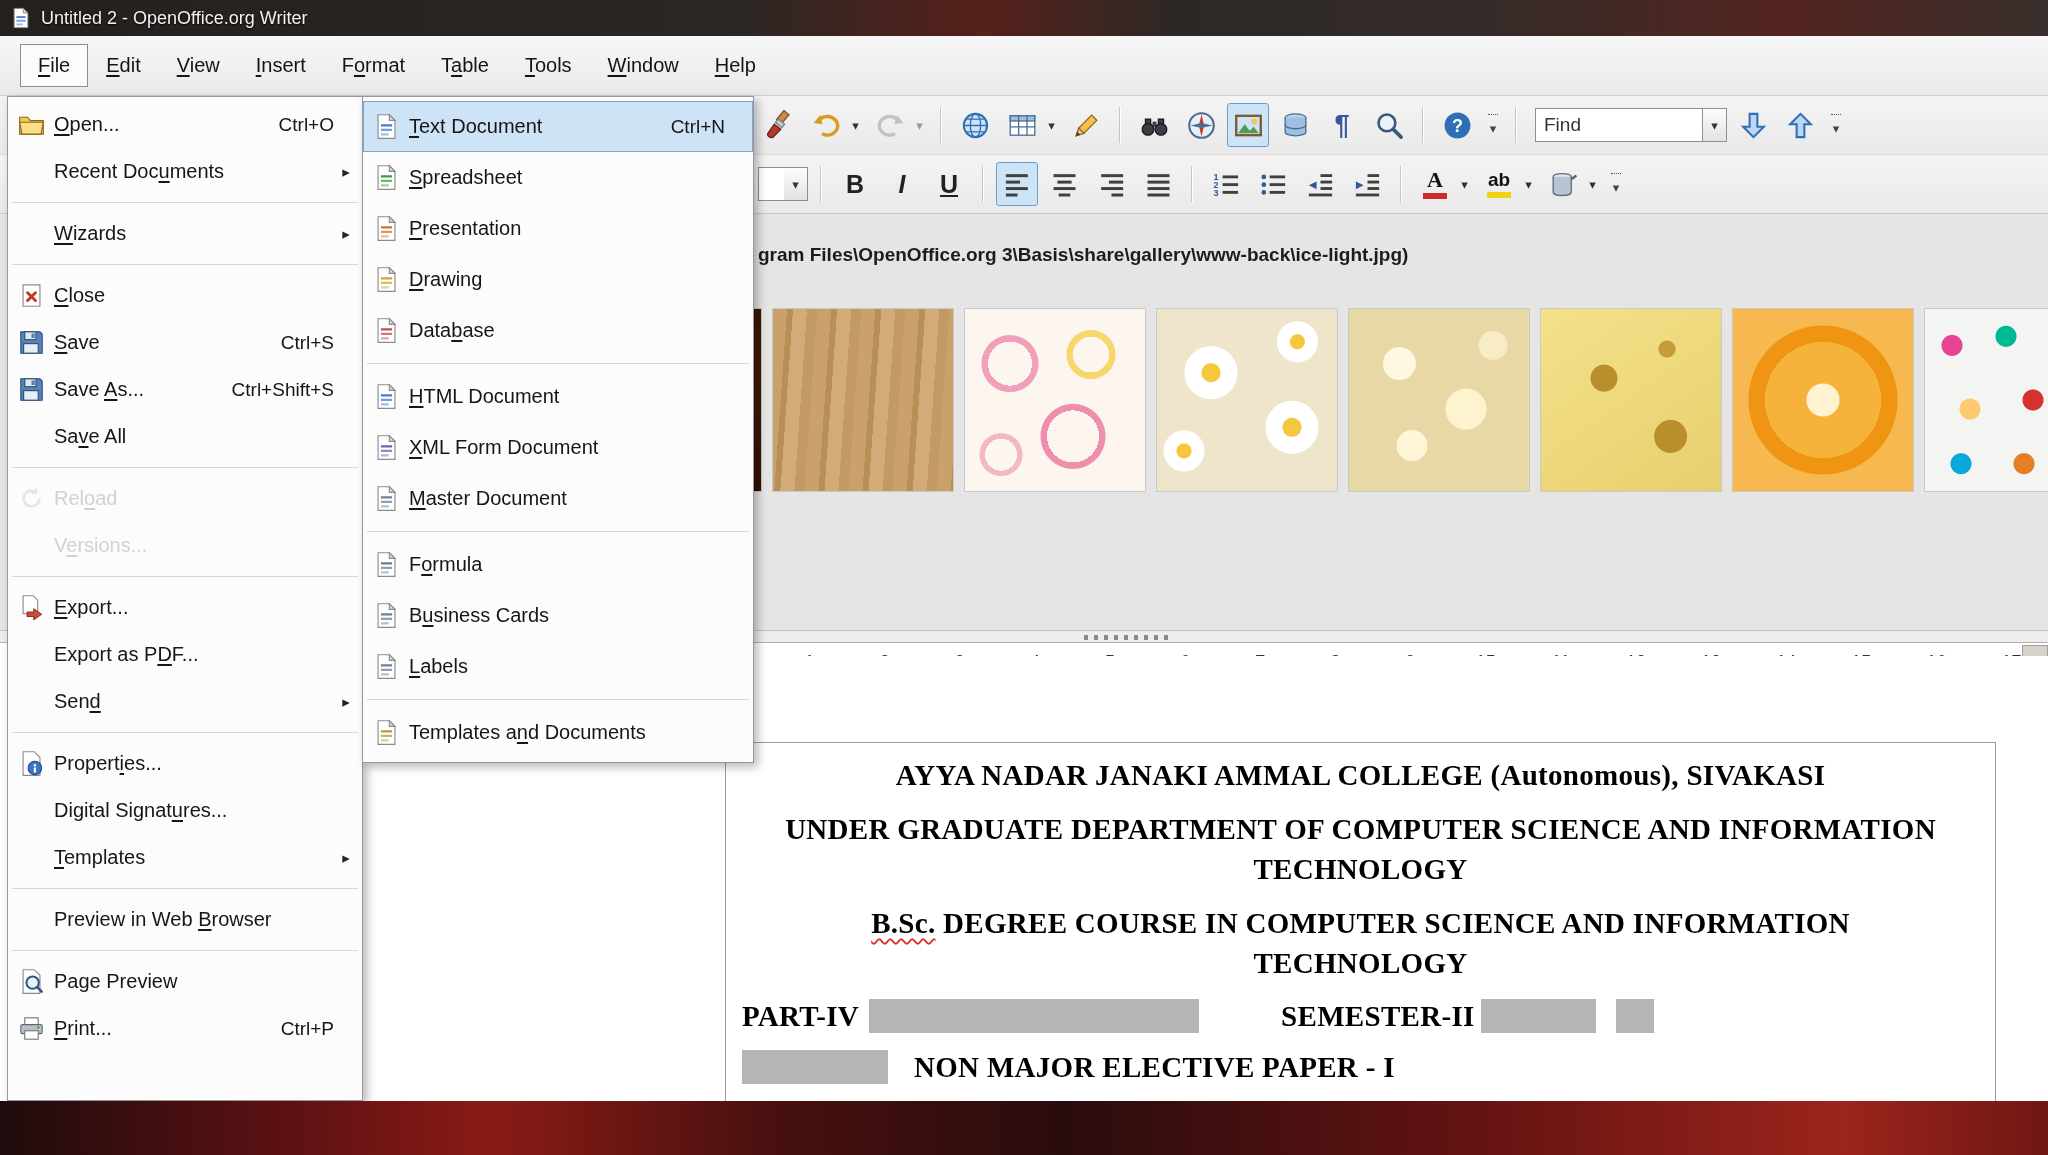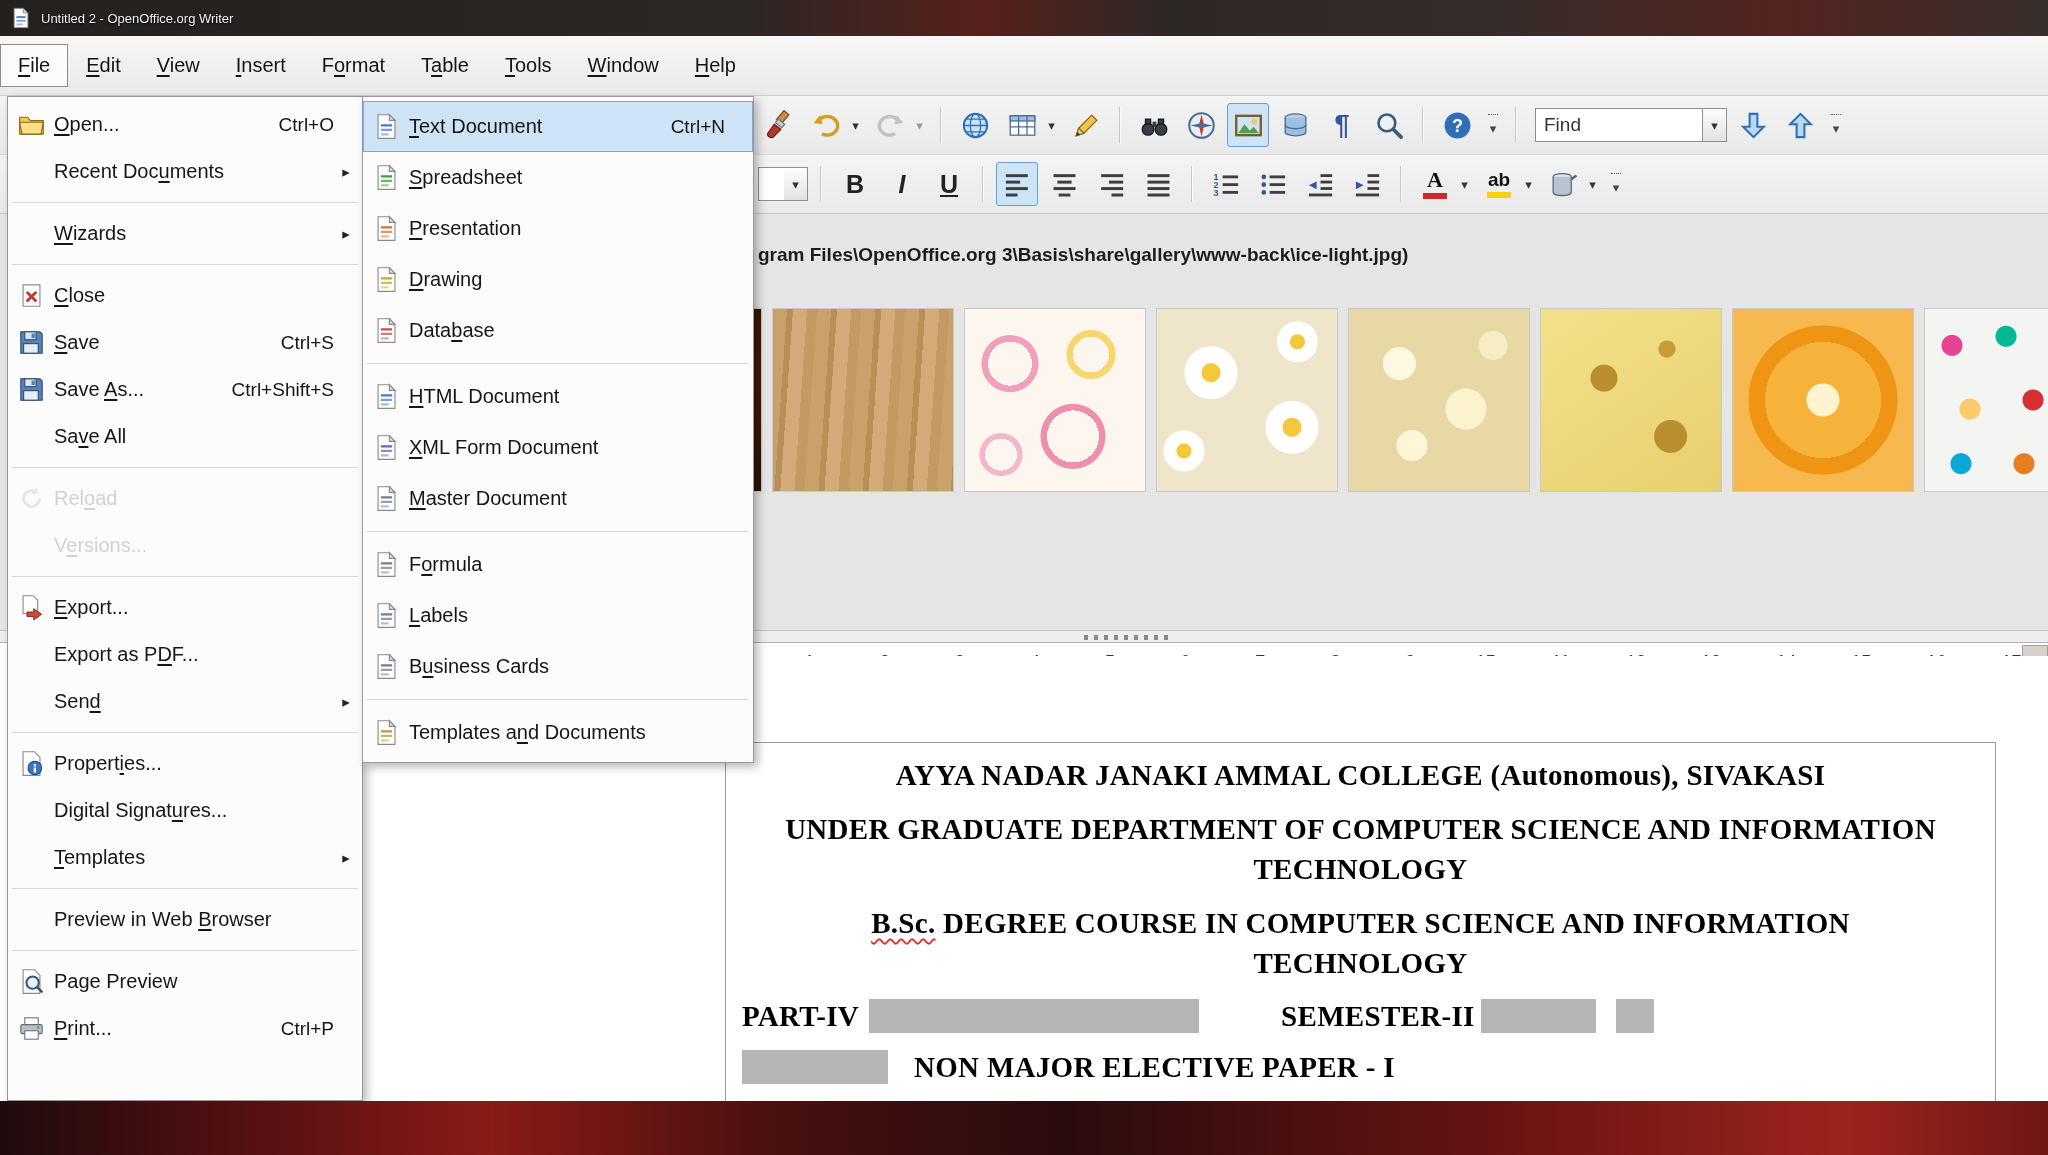--- a/index.html
+++ b/index.html
@@ -2,23 +2,23 @@
 <html><head>
 <meta charset="utf-8">
 <style>
 *{margin:0;padding:0;box-sizing:border-box}
 html,body{width:2048px;height:1155px}
 body{overflow:hidden;font-family:"Liberation Sans",sans-serif;background:#fff;position:relative}
 #screen{position:absolute;inset:0;width:2048px;height:1155px;overflow:hidden}
 
 .titlebar{position:absolute;left:0;top:0;width:100%;height:36px;display:flex;align-items:center;gap:9px;padding-left:10px;
  background:linear-gradient(90deg,#23201e 0%,#2b2724 36%,#57201b 48%,#2e2825 57%,#332c29 72%,#542420 87%,#372e2b 100%)}
-.titlebar .t{color:#f2f2f2;font-size:13px;text-shadow:0 1px 2px #000}
-
-.menubar{position:absolute;left:0;top:36px;width:100%;height:60px;background:linear-gradient(#f7f7f7,#e9e9e9);border-bottom:1px solid #cfcfcf;display:flex;align-items:center;padding-left:0;font-size:20px;color:#141414}
+.titlebar .t{color:#f2f2f2;font-size:18px;text-shadow:0 1px 2px #000}
+
+.menubar{position:absolute;left:0;top:36px;width:100%;height:60px;background:linear-gradient(#f7f7f7,#e9e9e9);border-bottom:1px solid #cfcfcf;display:flex;align-items:center;padding-left:20px;font-size:20px;color:#141414}
 .mb{padding:9px 17px;border:1px solid transparent;cursor:default}
 .mb.open{background:#fbfbfb;border-color:#8e8e8e}
 .mb u,.mil u{text-underline-offset:3px}
 
 .tbar{position:absolute;left:0;width:100%;display:flex;align-items:center;gap:5px;background:linear-gradient(#f4f4f4,#e9e9e9)}
 .tb1{top:96px;height:59px;border-bottom:1px solid #dcdcdc;padding-left:758px}
 .tb2{top:155px;height:59px;border-bottom:1px solid #c9c9c9;padding-left:758px}
 .tbtn{width:42px;height:44px;display:flex;align-items:center;justify-content:center;border:1px solid transparent;border-radius:3px;flex:none}
 .tbtn.active{background:#cde4f7;border-color:#6b9fd2}
 .grp{display:flex;align-items:center;flex:none}
@@ -790,34 +790,34 @@
         <span class="mil">F<u>o</u>rmula</span>
         <span class="mis"></span>
         <span class="mia"></span>
       </div>
     <div class="mi">
         <span class="mic">
           <svg class="ic" style="color:#6d7f96">
             <use href="#s-modpage"></use>
           </svg>
         </span>
+        <span class="mil">B<u>u</u>siness Cards</span>
+        <span class="mis"></span>
+        <span class="mia"></span>
+      </div>
+    <div class="mi">
+        <span class="mic">
+          <svg class="ic" style="color:#6d7f96">
+            <use href="#s-modpage"></use>
+          </svg>
+        </span>
         <span class="mil"><u>L</u>abels</span>
         <span class="mis"></span>
         <span class="mia"></span>
       </div>
-    <div class="mi">
-        <span class="mic">
-          <svg class="ic" style="color:#6d7f96">
-            <use href="#s-modpage"></use>
-          </svg>
-        </span>
-        <span class="mil">B<u>u</u>siness Cards</span>
-        <span class="mis"></span>
-        <span class="mia"></span>
-      </div>
     <div class="msep"></div>
     <div class="mi">
         <span class="mic">
           <svg class="ic" style="color:#b89a3e">
             <use href="#s-modpage"></use>
           </svg>
         </span>
         <span class="mil">Templates a<u>n</u>d Documents</span>
         <span class="mis"></span>
         <span class="mia"></span>

